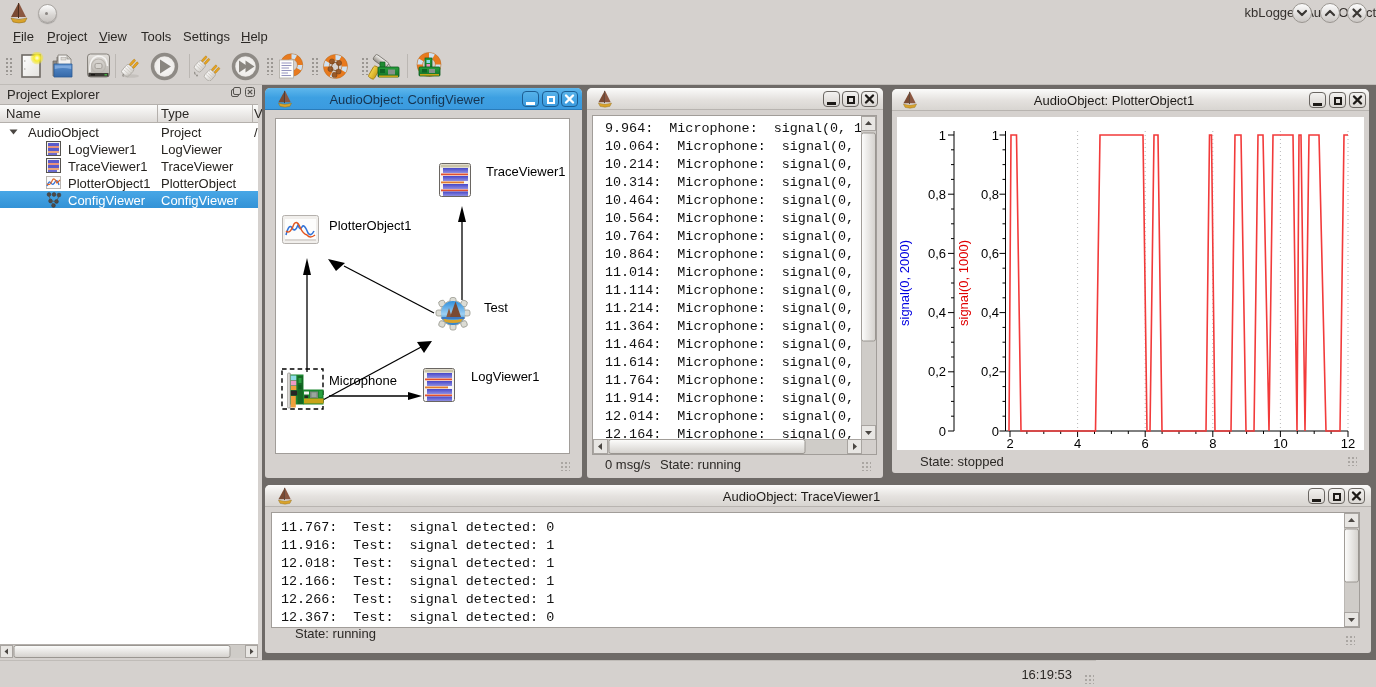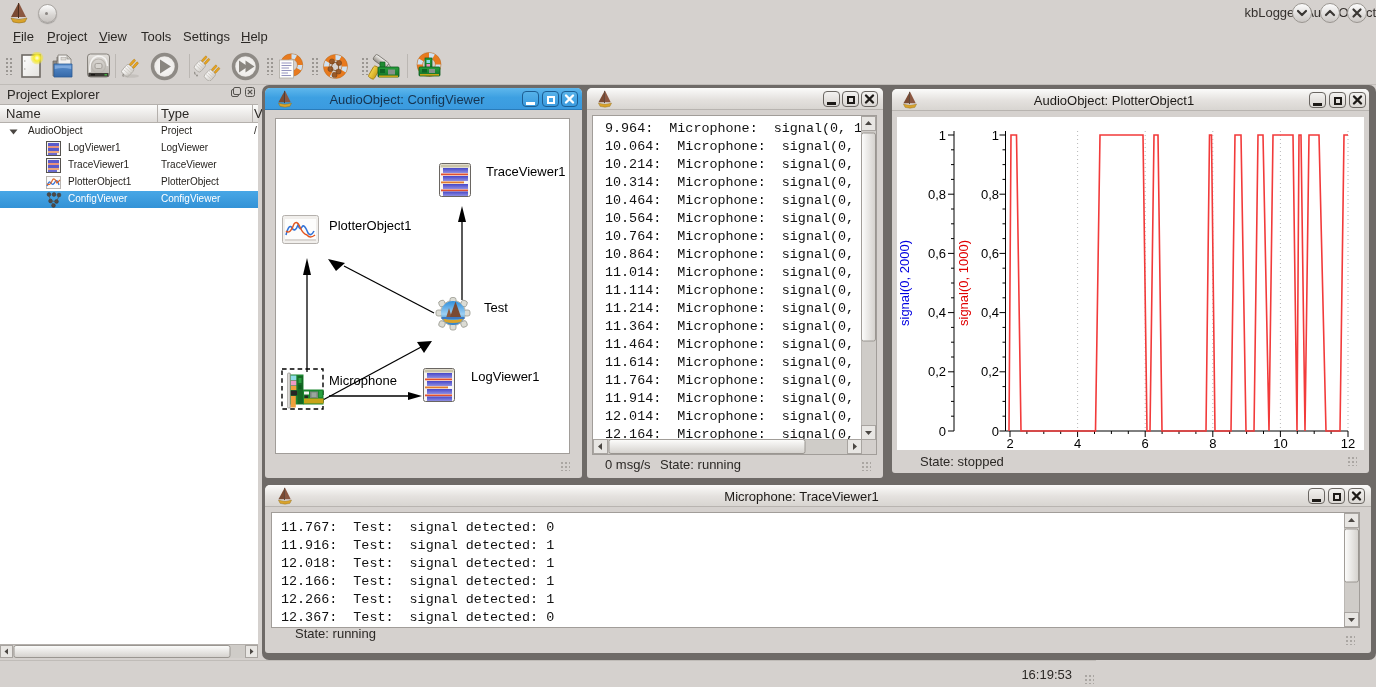--- a/index.html
+++ b/index.html
@@ -13,25 +13,25 @@
   .mi { position:absolute; top:4px; }
   #toolbar { left:0; top:48px; width:1376px; height:37px; background:#d5d1ce; border-bottom:1px solid #c0bcb8; }
   .tsep { position:absolute; top:6px; width:1px; height:24px; background:#bbb7b3; }
   .hdots { position:absolute; top:9px; width:7px; height:18px;
       background-image:radial-gradient(circle, #9a9692 1px, transparent 1.2px);
       background-size:4px 4px; }
   #dock { left:0; top:85px; width:220px; height:573px; background:#d5d1ce; }
   #docktitle { left:0; top:0px; width:258px; height:19px; font-size:13px; color:#2b2825; }
   #treehead { left:0; top:19px; width:258px; height:19px; background:linear-gradient(#fcfcfb,#dedbd8); border-top:1px solid #b4b0ac; border-bottom:1px solid #b4b0ac; font-size:13px; color:#2b2825; }
   #treebody { left:0; top:38px; width:258px; height:522px; background:#ffffff; border-bottom:1px solid #b4b0ac; overflow:hidden; }
-  .trow { position:absolute; left:0; width:258px; height:17px; font-size:10px; color:#26231f; }
+  .trow { position:absolute; left:0; width:258px; height:17px; font-size:13px; color:#26231f; }
   .trow .nm { position:absolute; top:2px; }
   .ticon { position:absolute; top:1px; }
   #dockhsb { left:0; top:560px; width:258px; height:13px; }
-  #mdi { left:262px; top:85px; width:1114px; height:575px; background:#6e6a67;border-radius:7px; }
+  #mdi { left:262px; top:85px; width:1114px; height:575px; background:#6e6a67; }
   .win { position:absolute; background:#d5d1ce; border-radius:5px 5px 3px 3px; }
   .wtitle { position:absolute; left:0; top:0; width:100%; height:22px; border-radius:5px 5px 0 0; font-size:13px; }
   .wtitle.inactive { background:linear-gradient(#fbfbfa,#e4e1de 55%,#d8d5d1); border-bottom:1px solid #b8b4b0; color:#1d1a17; }
   .wtitle.active { background:linear-gradient(#5eb7ec,#3da0e2 45%,#3b9adf); border-bottom:1px solid #2a7cba; color:#173450; }
   .wtext { position:absolute; left:0; right:33px; text-align:center; top:4px; }
   .wbtn { position:absolute; top:3px; width:17px; height:16px; border-radius:4px; }
   .wbtn.g { border:1px solid #6a6662; }
   .wbtn.b { border:1px solid #1d5e93; }
   .sunken { position:absolute; background:#fff; border:1px solid #a19d99; overflow:hidden; }
   .mono { font-family:"Liberation Mono", monospace; font-size:13.4px; line-height:18px; color:#111; white-space:pre; }
@@ -709,21 +709,21 @@
   </div>
 
   <div class="win" style="left:3px;top:400px;width:1106px;height:168px">
     <div class="wtitle inactive">
       <svg style="position:absolute;left:11px;top:2px" width="18" height="18" viewBox="0 0 22 22">
         <path d="M3 16 Q11 19 19 16 L17 20 Q11 22 5 20 Z" fill="#d9a32b" stroke="#8a6510" stroke-width="0.5"></path>
         <path d="M10 2 L10 15 L3 15 Z" fill="#7a4a33"></path>
         <path d="M11 1 L18 15 L11 15 Z" fill="#8b5741"></path>
         <rect x="10" y="1" width="1" height="15" fill="#4a2d1d"></rect>
       </svg>
-      <div class="wtext">Microphone: TraceViewer1</div>
+      <div class="wtext">AudioObject: TraceViewer1</div>
       <div class="wbtn g" style="left:1043px">
           <div style="position:absolute;left:3px;top:10px;width:9px;height:2.5px;background:#1d1a17"></div>
         </div>
       <div class="wbtn g" style="left:1063px">
           <div style="position:absolute;left:4px;top:4px;width:8px;height:8px;border:2px solid #1d1a17"></div>
         </div>
       <div class="wbtn g" style="left:1083px"><svg width="15" height="14">
             <path d="M4 3.5 L11 10.5 M11 3.5 L4 10.5" stroke="#1d1a17" stroke-width="2.4" stroke-linecap="round"></path>
           </svg></div>
     </div>

